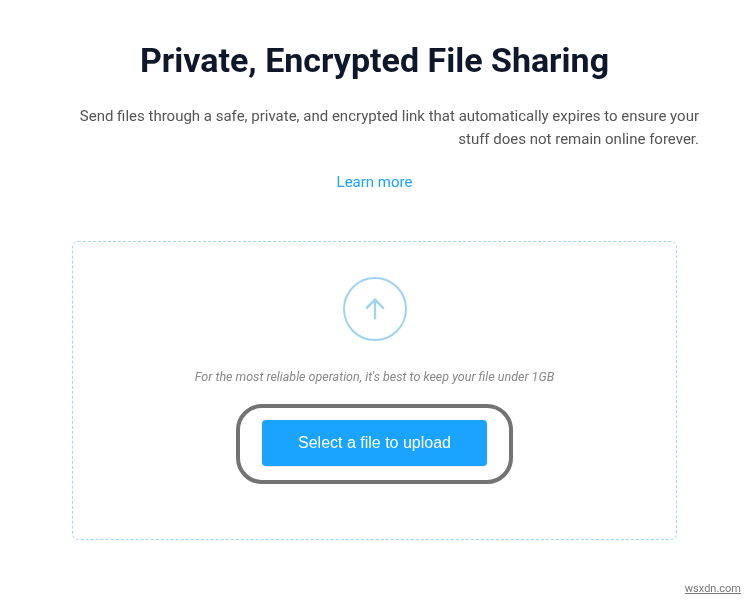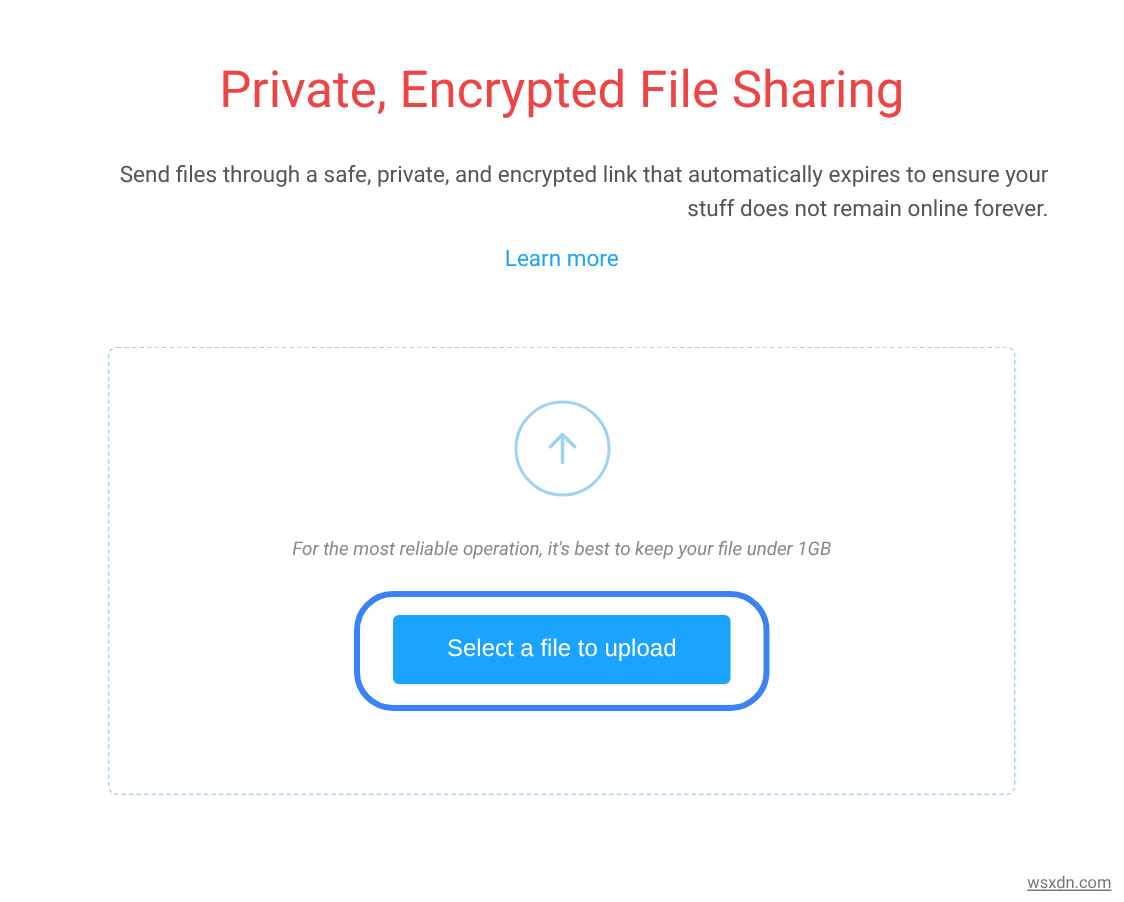--- a/index.html
+++ b/index.html
@@ -14,38 +14,38 @@
       height: 601px;
       position: relative;
       color: #333;
     }
     .container {
       padding: 40px 50px 20px 50px;
       text-align: center;
     }
     .page-title {
       font-size: 34px;
-      font-weight: 400;
-      color: #ef4444;
+      font-weight: 700;
+      color: #0f172a;
       margin-bottom: 25px;
     }
     .description {
       font-size: 15px;
       color: #555;
       line-height: 1.5;
       margin-bottom: 3px;
       text-align: right;
     }
     .learn-more {
       display: inline-block;
       color: #1aa3ff;
       font-size: 15px;
       text-decoration: none;
       cursor: pointer;
-      margin-top: 10px;
+      margin-top: 20px;
     }
     .dropzone {
       margin: 50px 22px 0 22px;
       border: 1.5px dashed #a4d4f4;
       border-radius: 6px;
       padding: 35px 20px 55px 20px;
       text-align: center;
     }
     .upload-icon-wrap {
       display: inline-flex;
@@ -68,21 +68,21 @@
       margin-bottom: 10px;
     }
     .drop-hint {
       font-size: 12.5px;
       font-style: italic;
       color: #888;
       margin-bottom: 20px;
     }
     .annotation-ring {
       display: inline-block;
-      border: 4px solid #3b82f6;
+      border: 4px solid #737373;
       border-radius: 26px;
       padding: 12px 22px 14px 22px;
     }
     .select-button {
       background: #1aa3ff;
       color: #ffffff;
       border: none;
       border-radius: 4px;
       font-size: 16px;
       padding: 14px 36px;

